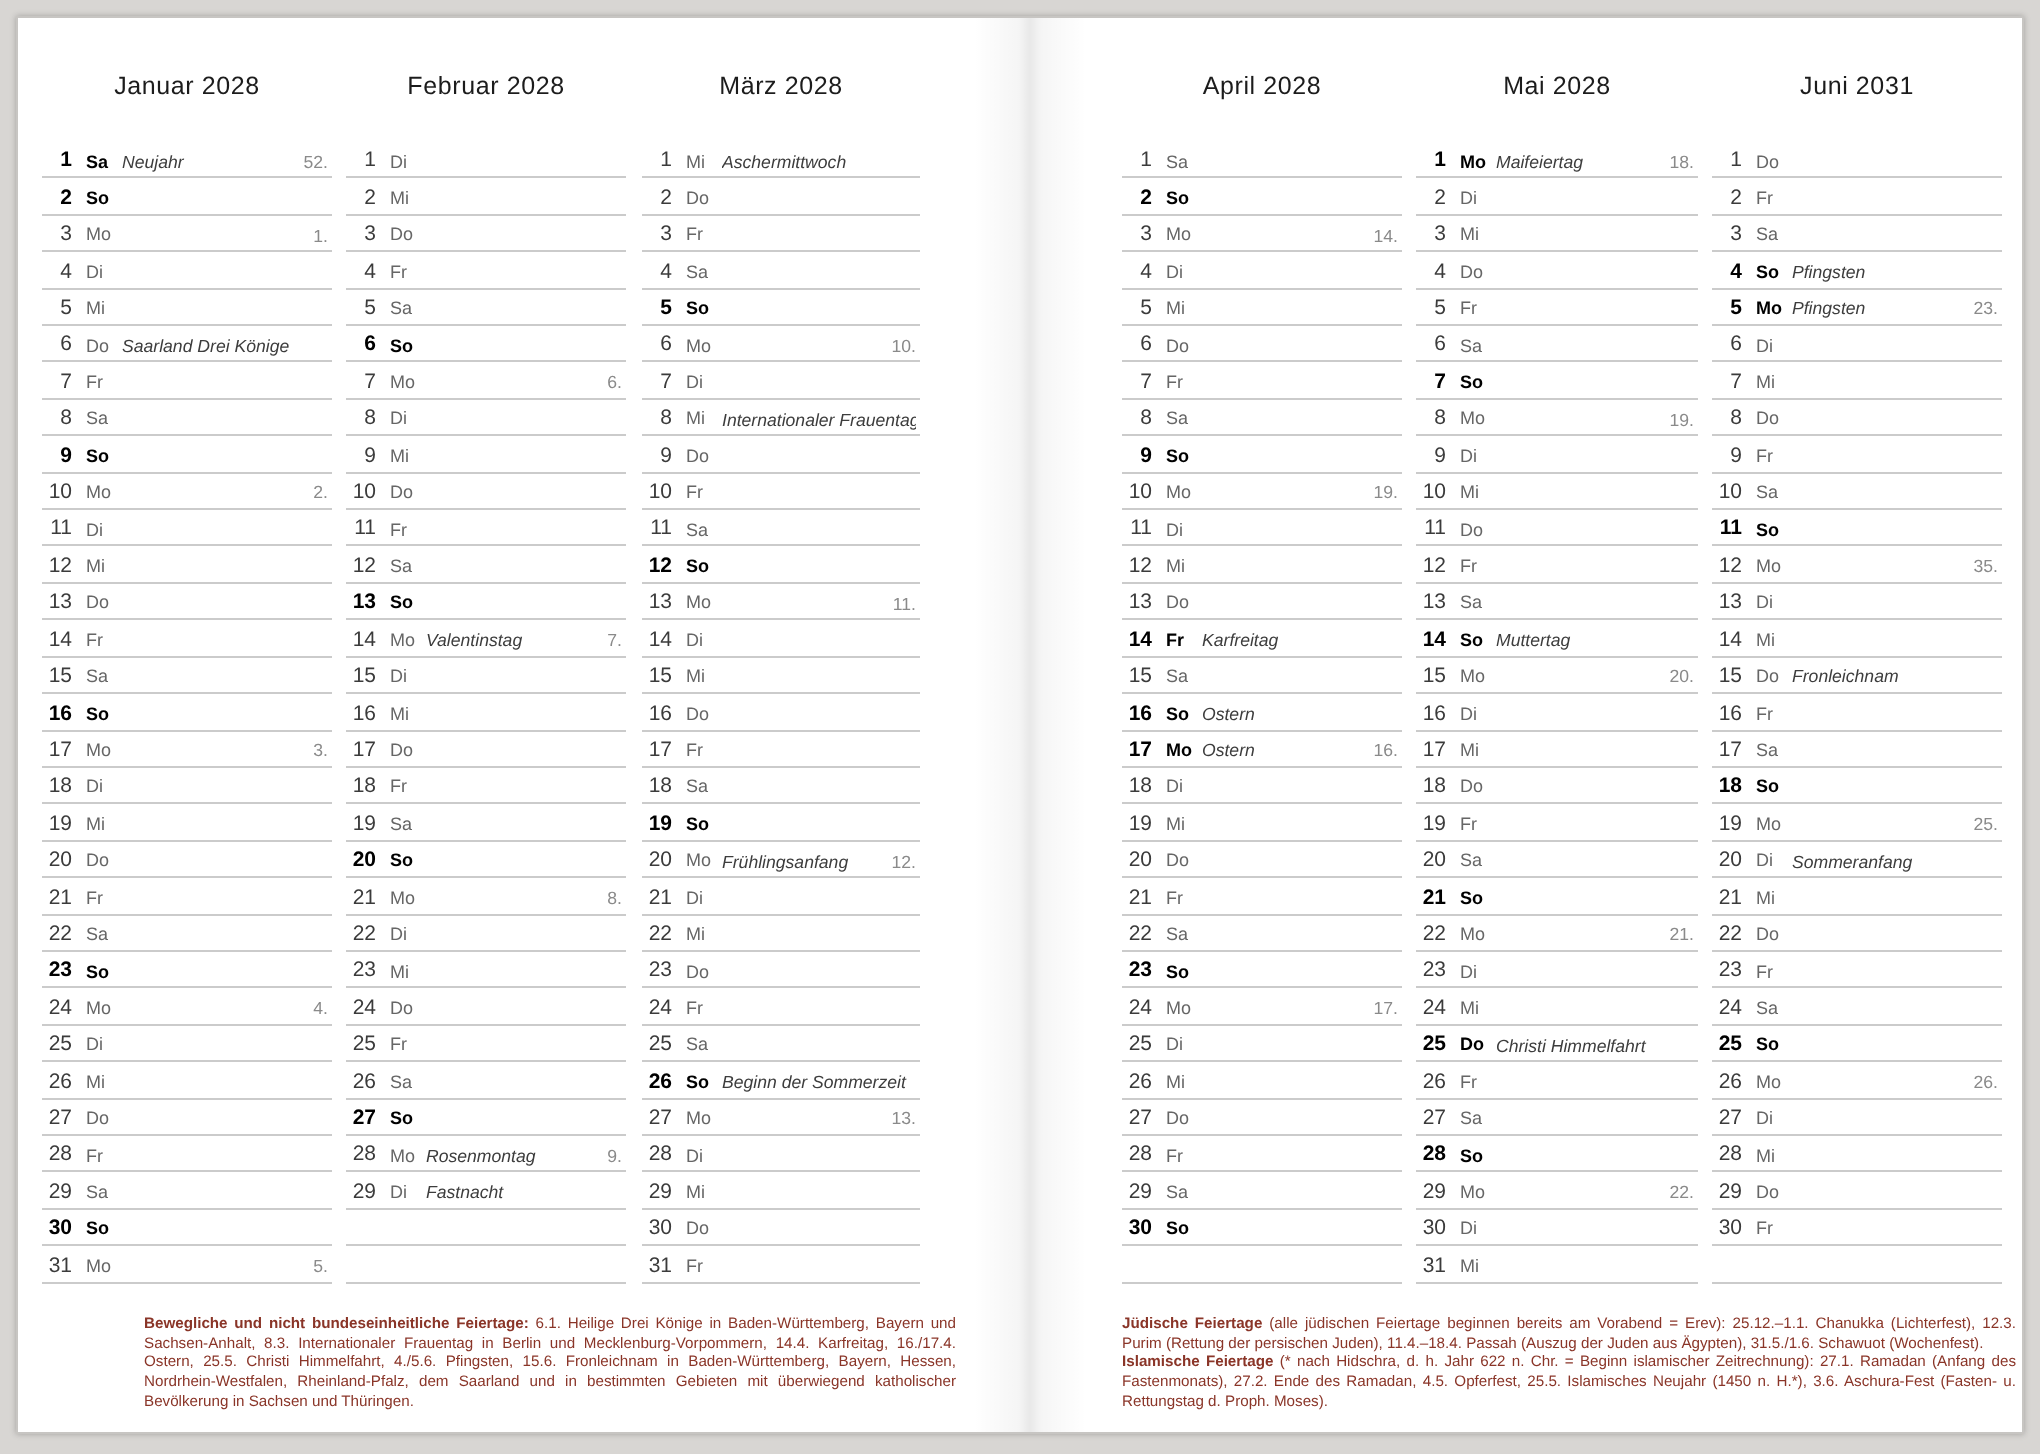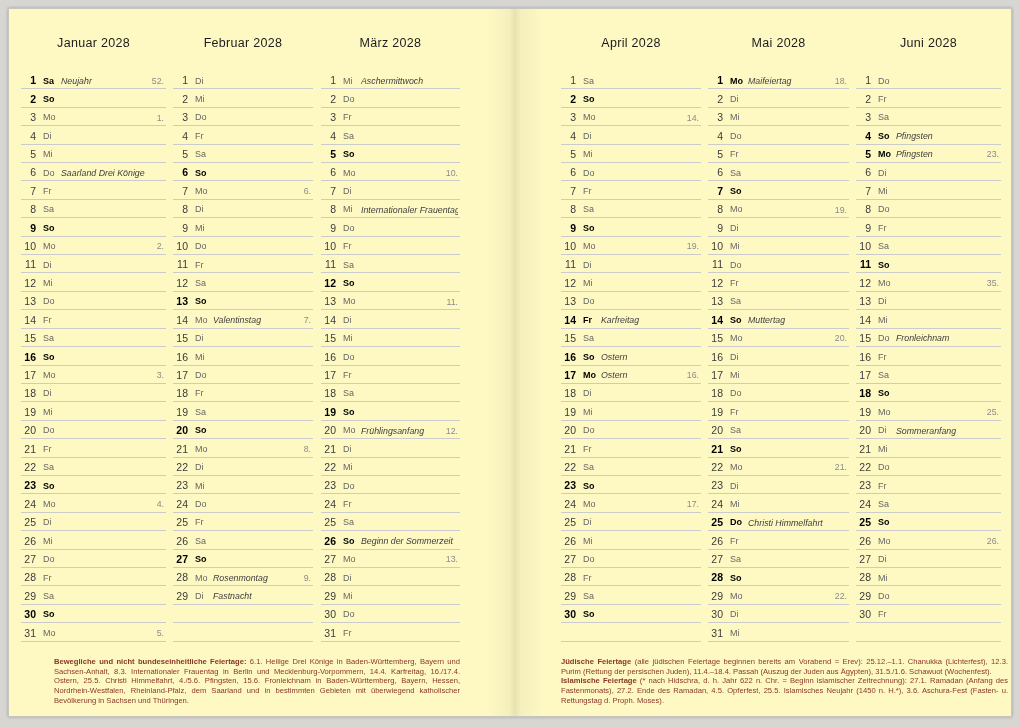--- a/index.html
+++ b/index.html
@@ -6,21 +6,21 @@
   body {
     width: 1020px; height: 727px;
     background: #d8d6d3;
     font-family: "Liberation Sans", sans-serif;
     position: relative;
     overflow: hidden;
   }
   .spread {
     position: absolute; left: 8px; top: 8px;
     width: 1004px; height: 709px;
-    background: #fef9c3;
+    background: #ffffff;
     border: 1px solid #c7c5c2;
     box-sizing: border-box;
     box-shadow: 0 0 3px rgba(0,0,0,0.25);
   }
   .gutter {
     position: absolute; left: 478px; top: 0; width: 56px; height: 100%;
     background: linear-gradient(90deg, rgba(0,0,0,0) 0%, rgba(0,0,0,0.04) 40%,
                 rgba(0,0,0,0.09) 50%, rgba(0,0,0,0.04) 60%, rgba(0,0,0,0) 100%);
   }
   .month { position: absolute; top: 27px; }
@@ -48,21 +48,21 @@
              white-space: nowrap; overflow: hidden; line-height: 1.15; }
   .week { flex: 0 0 auto; font-size: 8.8px; color: #8a8a8a; line-height: 1.15; }
   .day-row.bold .num, .day-row.bold .wd { font-weight: 700; color: #000; }
   .footnote {
     position: absolute; top: 648px;
     font-size: 7.6px; line-height: 9.7px;
     color: #8a3528; text-align: justify;
   }
   .footnote p { margin: 0; }
   .footnote .lead { font-weight: 700; }
-  .footnote-left  { left: 45px;  width: 406px; }
+  .footnote-left  { left: 63px;  width: 406px; }
   .footnote-right { left: 552px; width: 447px; }
 </style>
 </head>
 <body>
 
 <div class="spread">
   <div class="gutter"></div>
 
   <section class="month col-0">
     <h2 class="month-title">Januar 2028</h2>
@@ -1018,21 +1018,21 @@
         <div class="day-row">
           <span class="num">31</span>
           <span class="wd">Mi</span>
           <span class="holiday"></span>
           <span class="week"></span>
         </div>
       </div>
   </section>
 
   <section class="month col-5">
-    <h2 class="month-title">Juni 2028</h2>
+    <h2 class="month-title">Juni 2031</h2>
     <div class="rows">
         <div class="day-row">
           <span class="num">1</span>
           <span class="wd">Do</span>
           <span class="holiday"></span>
           <span class="week"></span>
         </div>
         <div class="day-row">
           <span class="num">2</span>
           <span class="wd">Fr</span>

